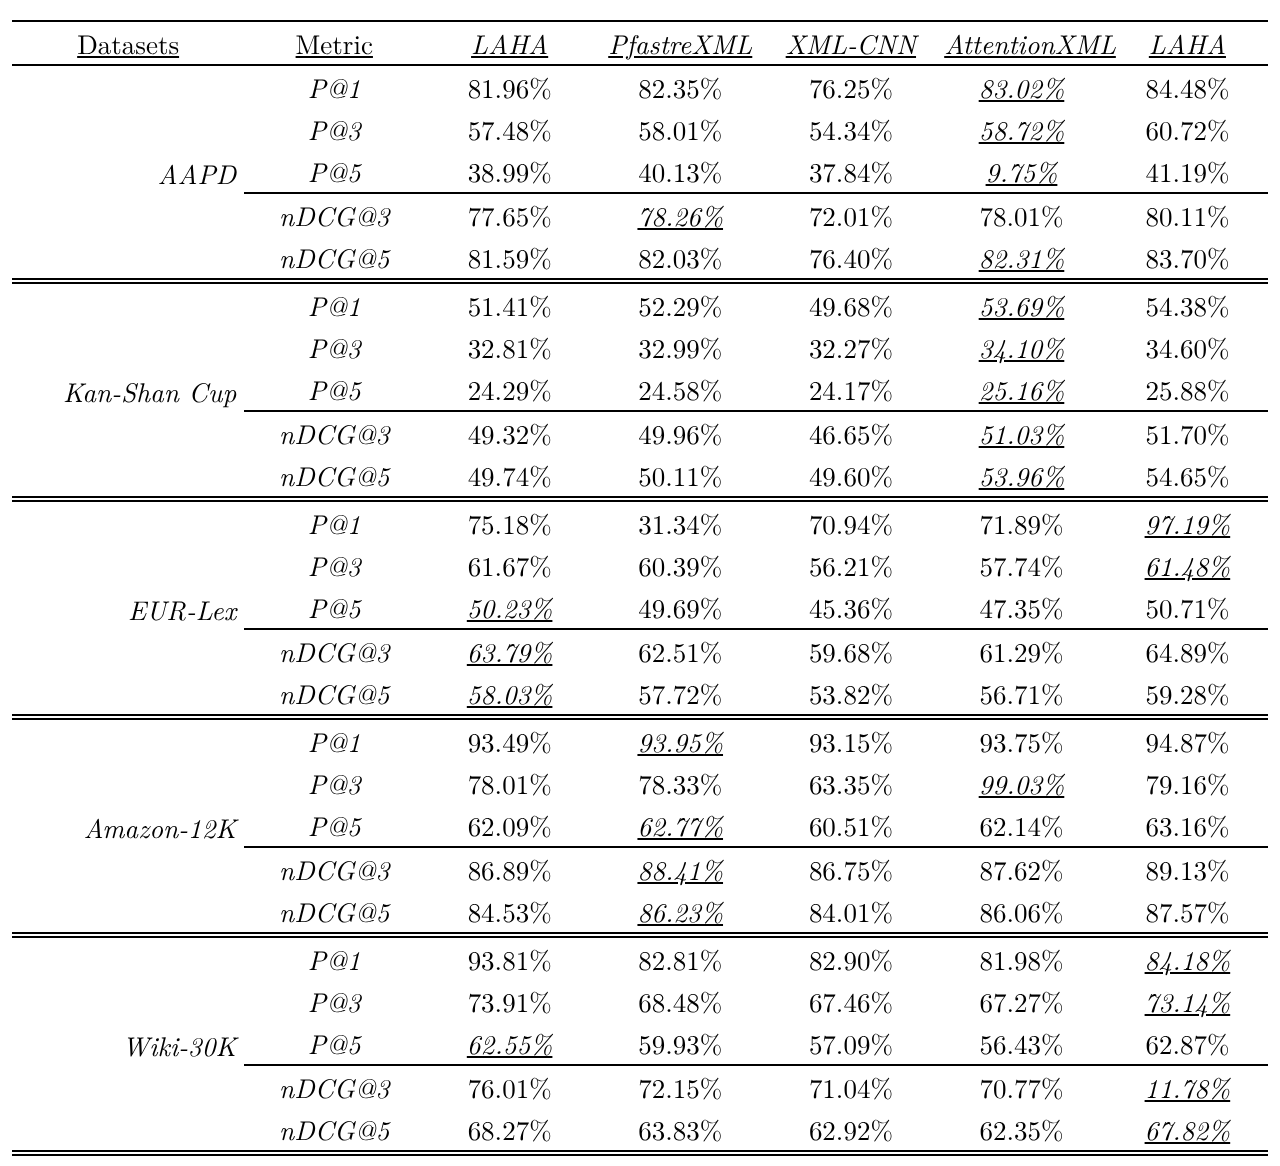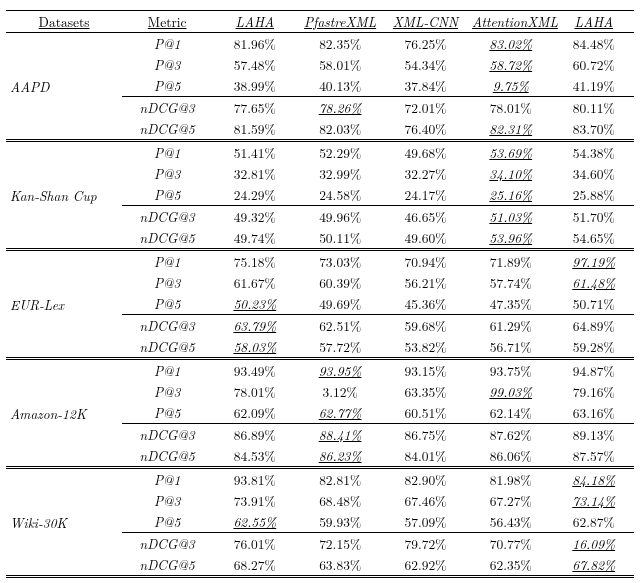--- a/index.html
+++ b/index.html
@@ -16,21 +16,21 @@
   }
   th, td {
     padding: 1px 4px;
     text-align: center;
     font-weight: normal;
     white-space: nowrap;
   }
   td.ds, td.metric {
     font-style: italic;
   }
-  td.ds { text-align: left; padding-left: 4px;}
+  td.ds { text-align: right; padding-left: 4px;}
   .top { border-top: 1.5px solid #000; }
   .bot { border-bottom: 1.5px solid #000; text-decoration: underline; }
   .dbl-above { border-top: 3px double #000; }
   .thin-above { border-top: 0.6px solid #000; }
   .sl { font-style: italic; } 
   .b { font-weight: normal; }
   .u { text-decoration: underline; font-style: italic; }
   col.c-ds { width: 98px; }
   col.c-met{ width: 76px; }
   col.c-m  { width: 72px; }
@@ -140,21 +140,21 @@
         <td><span>49.74%</span></td>
         <td><span>50.11%</span></td>
         <td><span>49.60%</span></td>
         <td><span class="u">53.96%</span></td>
         <td><span class="b">54.65%</span></td>
       </tr>
       <tr class="dbl-above">
         <td class="ds" rowspan="5">EUR-Lex</td>
         <td class="metric">P@1</td>
         <td><span class="b">75.18%</span></td>
-        <td><span>73.03%</span></td>
+        <td><span>31.34%</span></td>
         <td><span>70.94%</span></td>
         <td><span>71.89%</span></td>
         <td><span class="u">97.19%</span></td>
       </tr>
       <tr>
         <td class="metric">P@3</td>
         <td><span class="b">61.67%</span></td>
         <td><span>60.39%</span></td>
         <td><span>56.21%</span></td>
         <td><span>57.74%</span></td>
@@ -189,21 +189,21 @@
         <td class="metric">P@1</td>
         <td><span>93.49%</span></td>
         <td><span class="u">93.95%</span></td>
         <td><span>93.15%</span></td>
         <td><span>93.75%</span></td>
         <td><span class="b">94.87%</span></td>
       </tr>
       <tr>
         <td class="metric">P@3</td>
         <td><span>78.01%</span></td>
-        <td><span>3.12%</span></td>
+        <td><span>78.33%</span></td>
         <td><span>63.35%</span></td>
         <td><span class="u">99.03%</span></td>
         <td><span class="b">79.16%</span></td>
       </tr>
       <tr>
         <td class="metric">P@5</td>
         <td><span>62.09%</span></td>
         <td><span class="u">62.77%</span></td>
         <td><span>60.51%</span></td>
         <td><span>62.14%</span></td>
@@ -247,23 +247,23 @@
         <td><span class="u">62.55%</span></td>
         <td><span>59.93%</span></td>
         <td><span>57.09%</span></td>
         <td><span>56.43%</span></td>
         <td><span class="b">62.87%</span></td>
       </tr>
       <tr class="thin-above">
         <td class="metric thin-above">nDCG@3</td>
         <td><span class="b">76.01%</span></td>
         <td><span>72.15%</span></td>
-        <td><span>79.72%</span></td>
+        <td><span>71.04%</span></td>
         <td><span>70.77%</span></td>
-        <td><span class="u">16.09%</span></td>
+        <td><span class="u">11.78%</span></td>
       </tr>
       <tr>
         <td class="metric">nDCG@5</td>
         <td><span class="b">68.27%</span></td>
         <td><span>63.83%</span></td>
         <td><span>62.92%</span></td>
         <td><span>62.35%</span></td>
         <td><span class="u">67.82%</span></td>
       </tr>
     </tbody>

